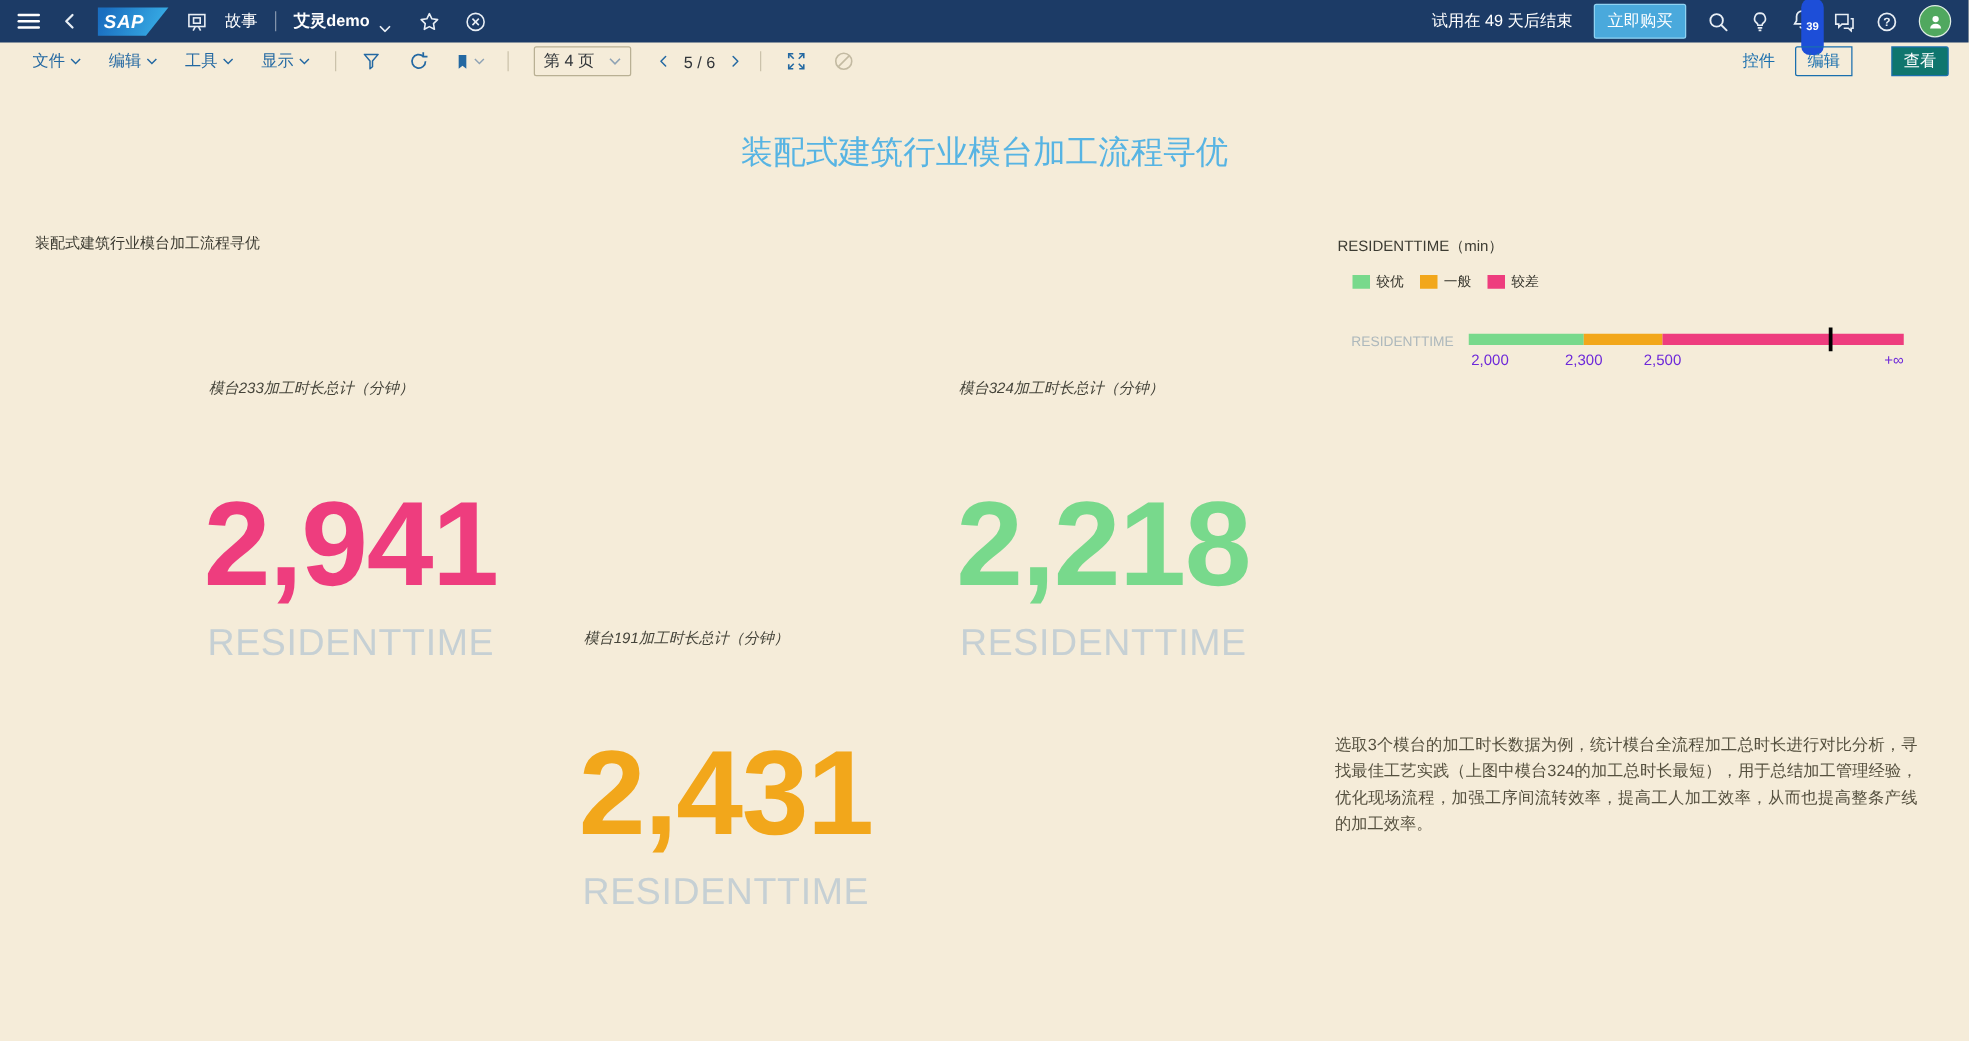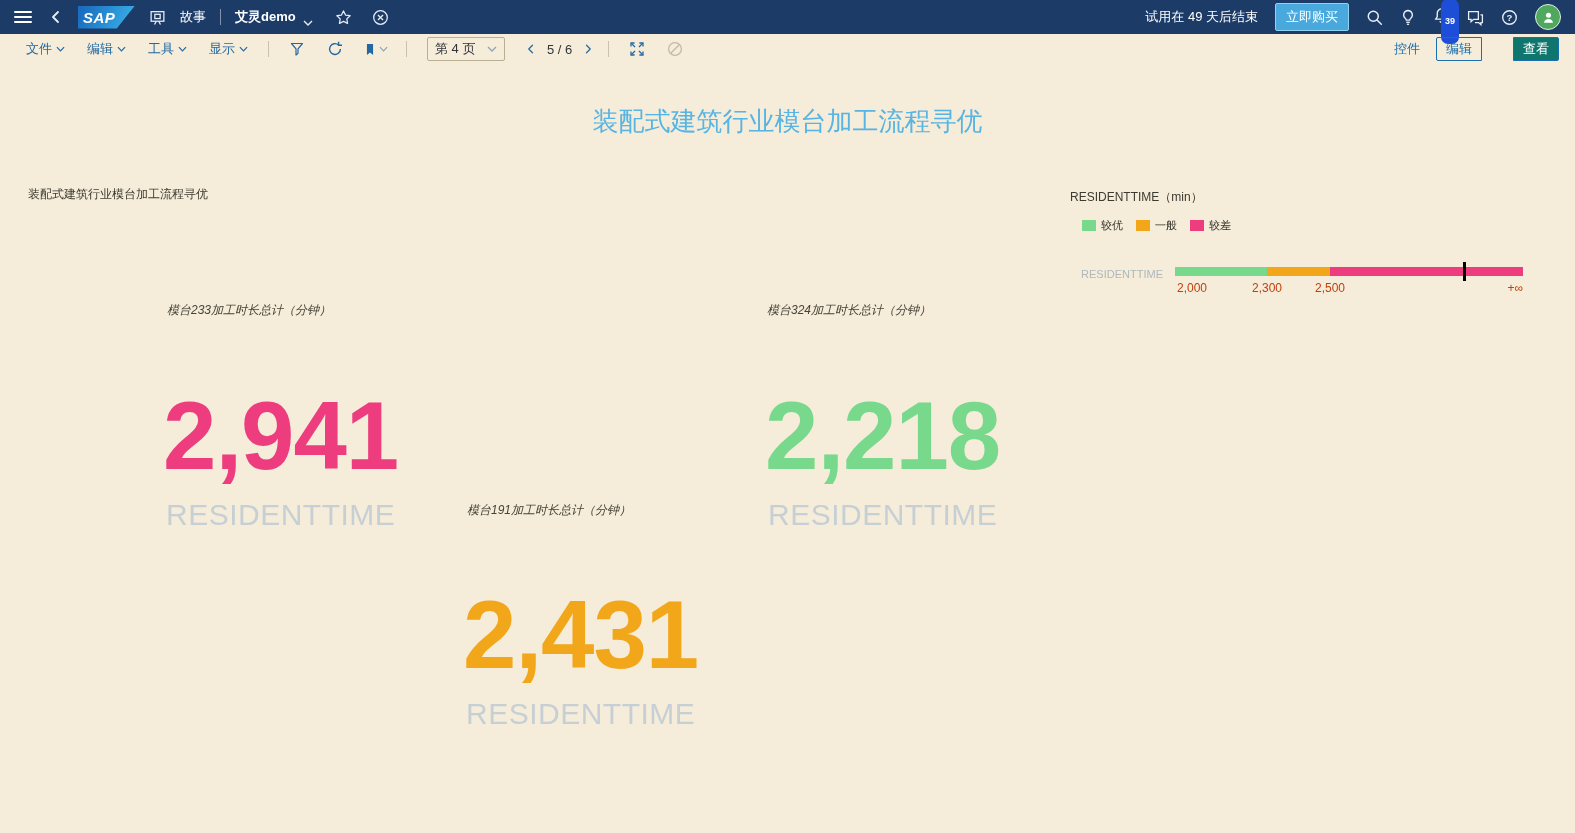--- a/index.html
+++ b/index.html
@@ -69,21 +69,21 @@
   .legend-label{font-size:11px;color:#33322a;}
 
   .bullet-axis-label{position:absolute;left:1068px;top:268px;width:95px;text-align:right;
     font-size:11px;color:#adb8bc;}
   .bullet-bar{position:absolute;left:1175px;top:267px;width:348px;height:9px;display:flex;}
   .bullet-seg-good{width:92px;height:9px;}
   .bullet-seg-medium{width:63px;height:9px;}
   .bullet-seg-bad{flex:1;height:9px;}
   .bullet-marker{position:absolute;left:288px;top:-5px;width:3px;height:19px;background:#000;}
   .bullet-ticks{position:absolute;left:1175px;top:281px;width:348px;height:14px;
-    font-size:12px;color:#c2410c;}
+    font-size:12px;color:#6d28d9;}
   .tick{position:absolute;top:0;white-space:nowrap;}
   .tick-0{left:2px;} .tick-1{left:92px;transform:translateX(-50%);}
   .tick-2{left:155px;transform:translateX(-50%);} .tick-3{right:0;}
 
   .annotation{position:absolute;left:1068px;top:585px;width:466px;font-size:13px;
     line-height:21px;color:#55503f;text-align:justify;}
 </style>
 </head>
 <body>
 
@@ -312,14 +312,15 @@
     <span class="bullet-seg-bad" style="background: rgb(238, 61, 126);"></span>
     <span class="bullet-marker"></span>
   </div>
   <div class="bullet-ticks">
     <span class="tick tick-0">2,000</span>
     <span class="tick tick-1">2,300</span>
     <span class="tick tick-2">2,500</span>
     <span class="tick tick-3">+∞</span>
   </div>
 
+  <div class="annotation">选取3个模台的加工时长数据为例，统计模台全流程加工总时长进行对比分析，寻找最佳工艺实践（上图中模台324的加工总时长最短），用于总结加工管理经验，优化现场流程，加强工序间流转效率，提高工人加工效率，从而也提高整条产线的加工效率。</div>
 
 </div>
 
 </body></html>

